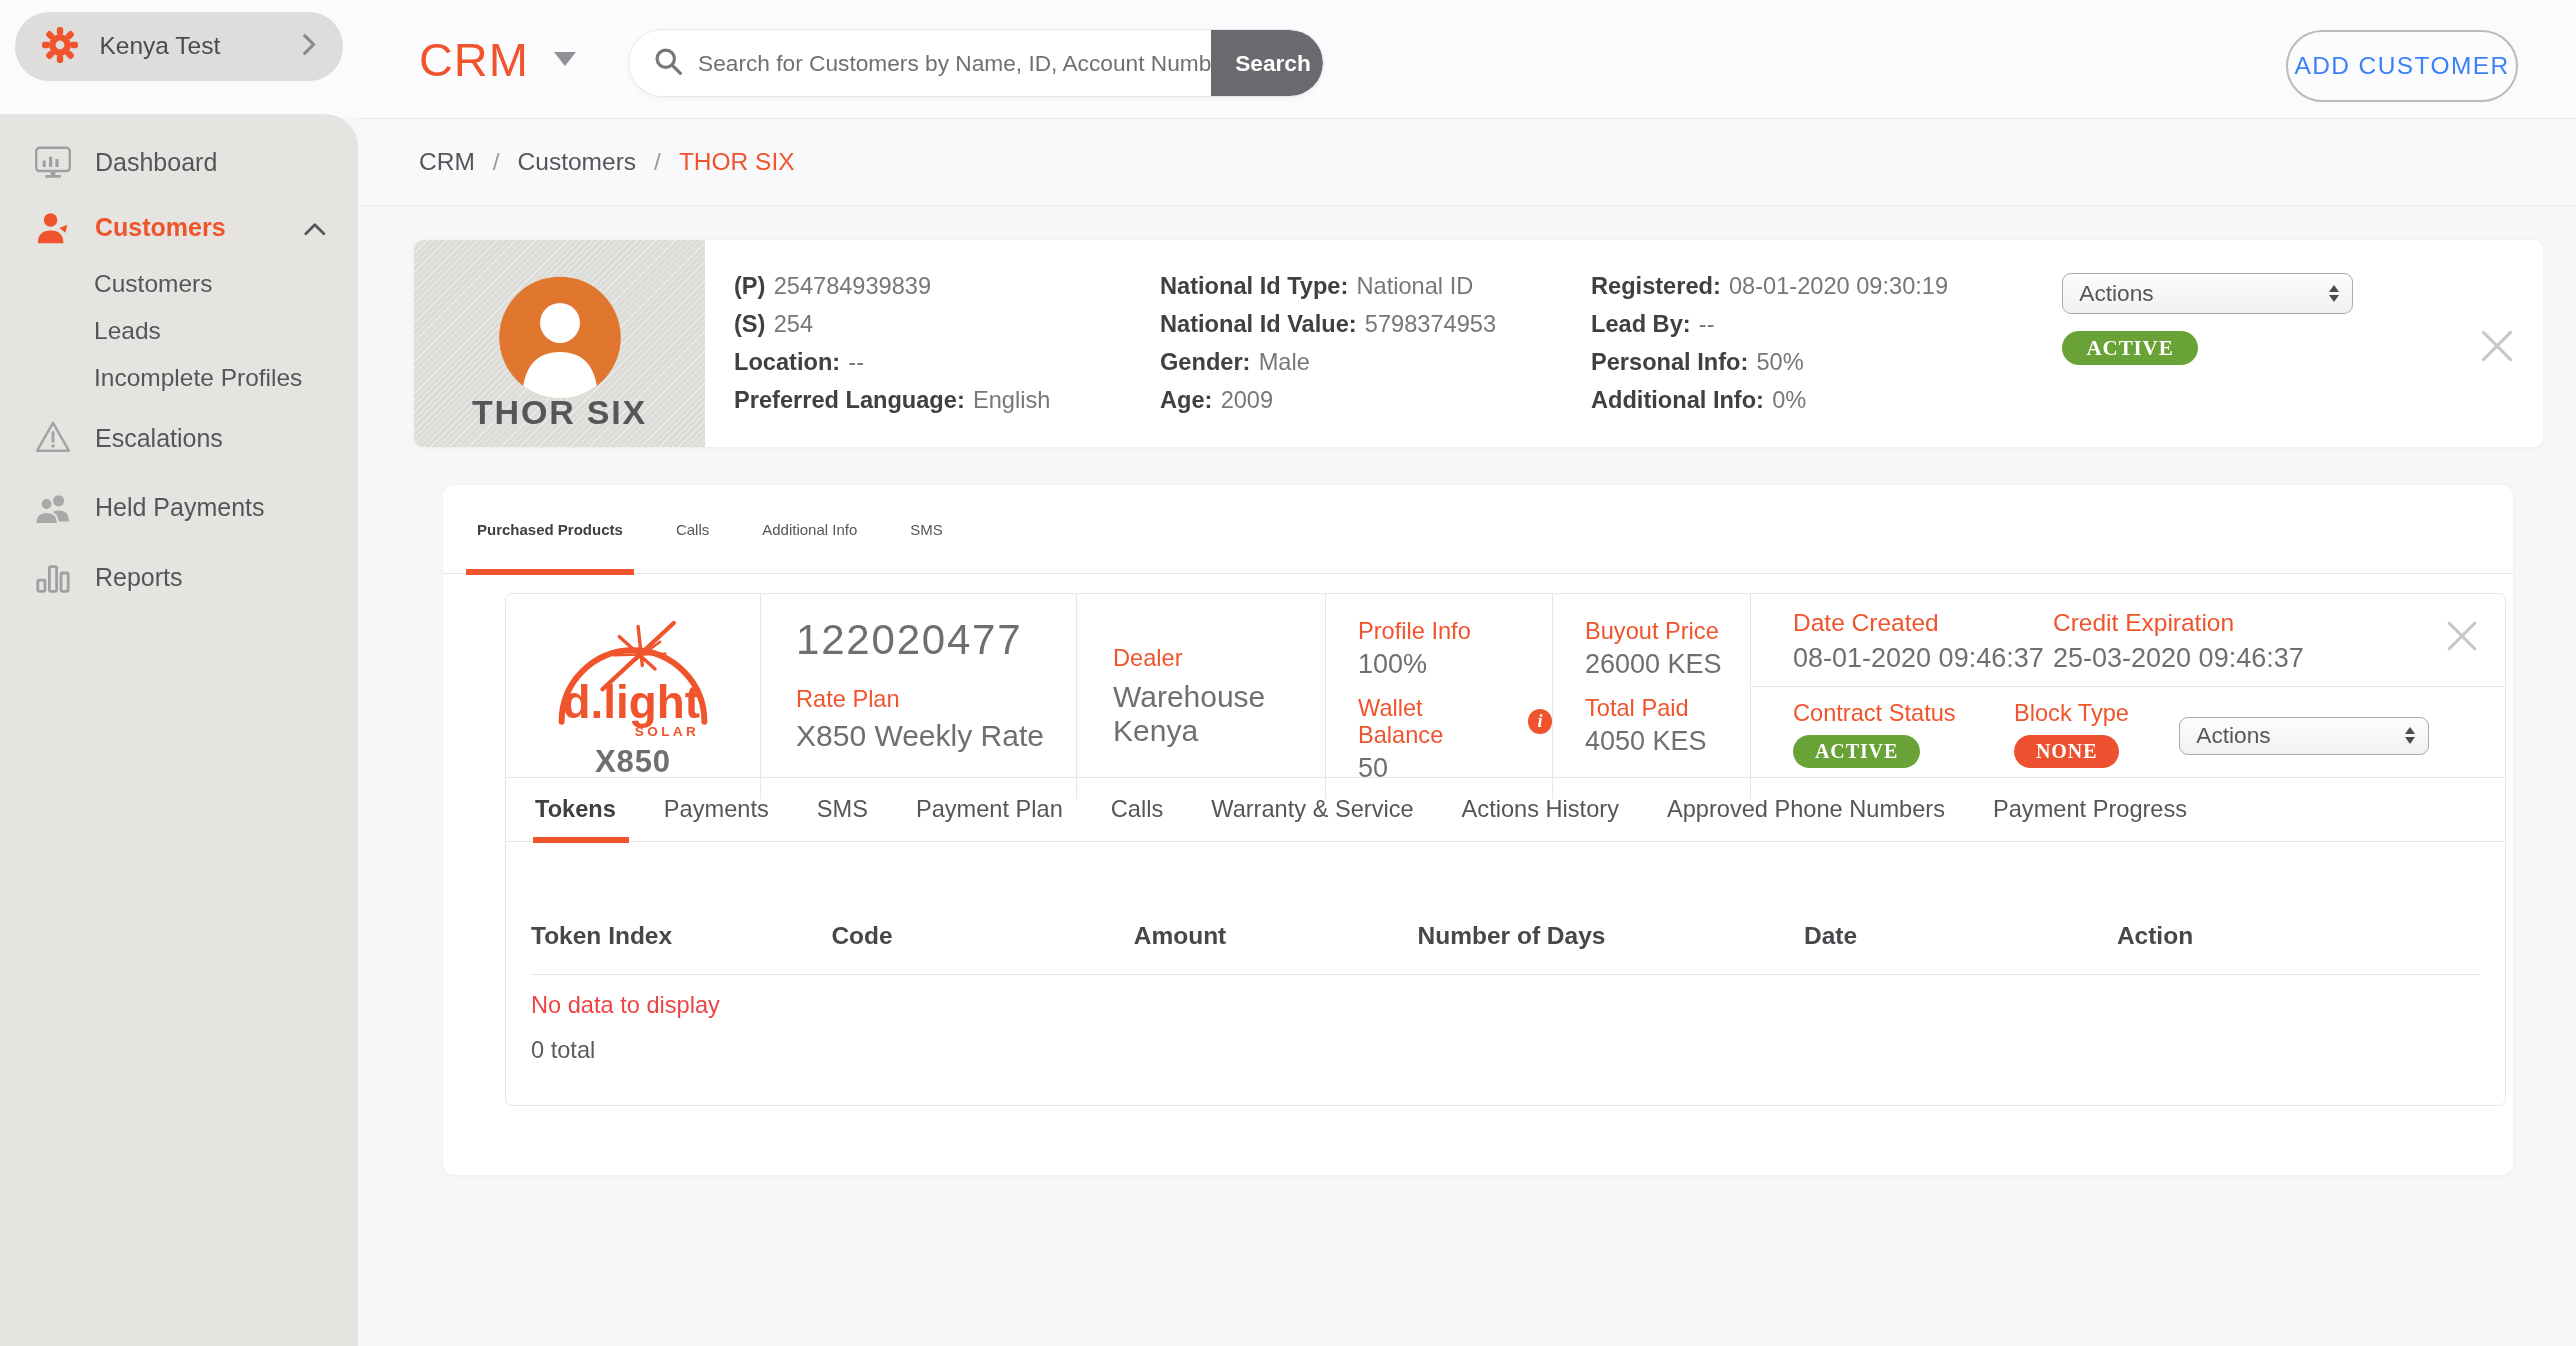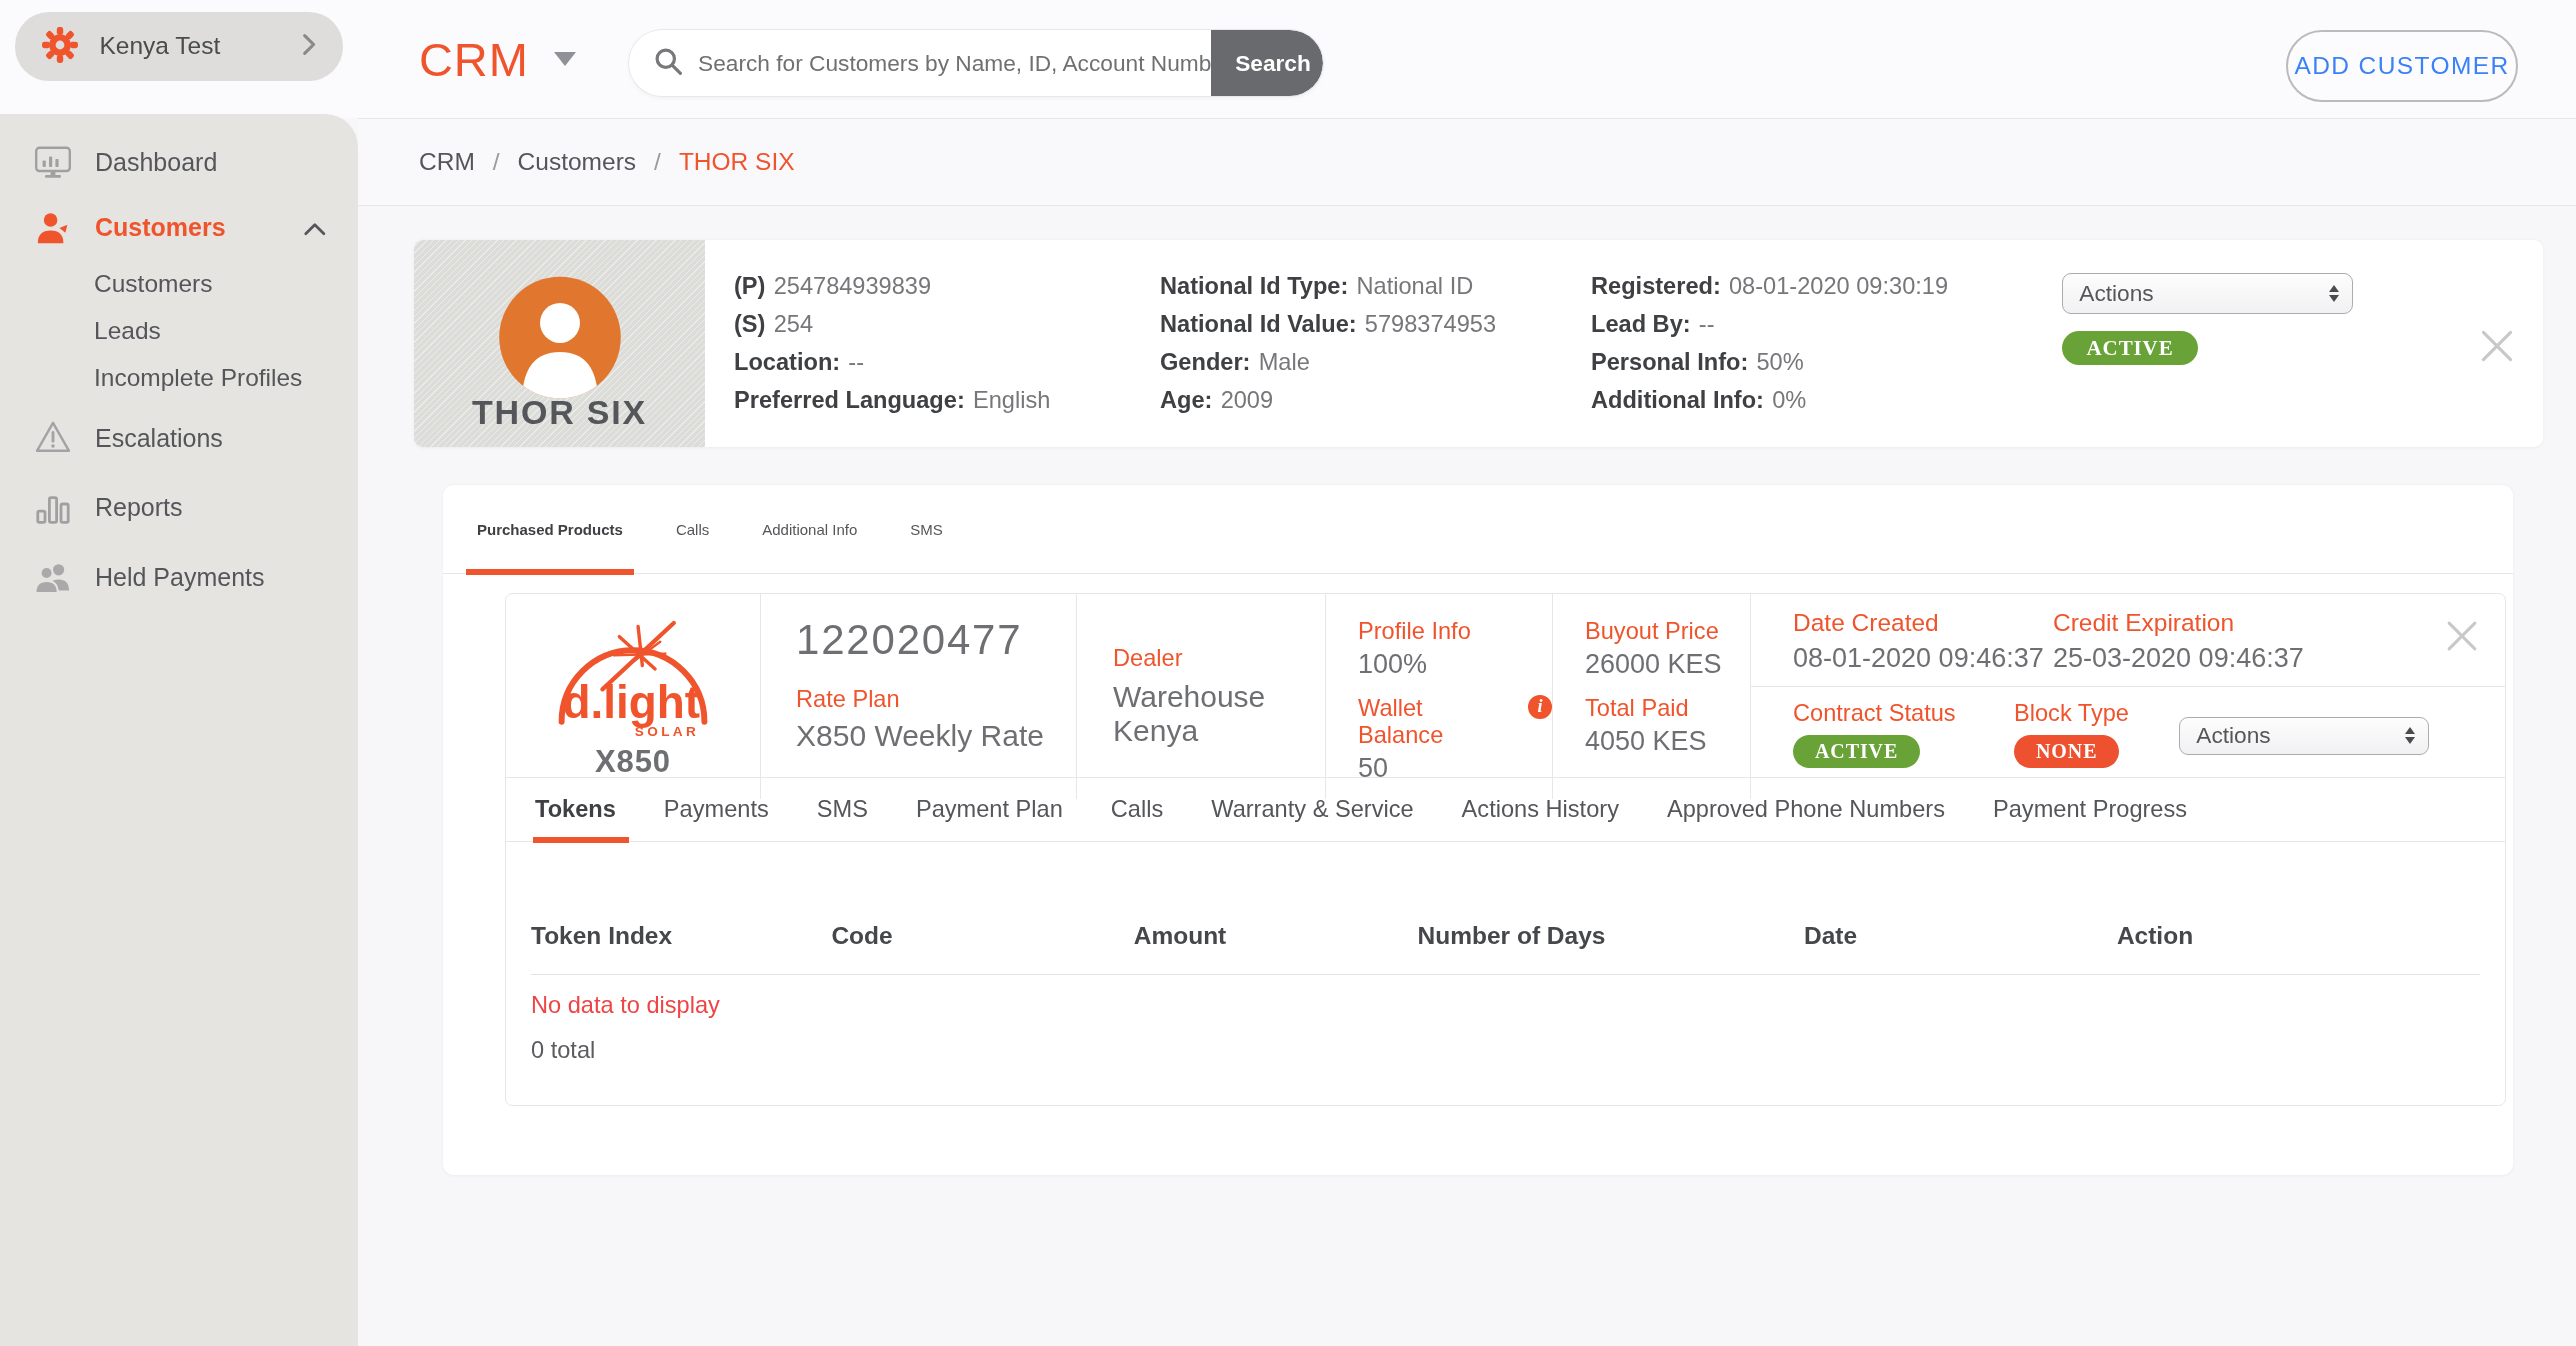--- a/index.html
+++ b/index.html
@@ -146,21 +146,21 @@
   .serial-cell { padding:22px 0 0 35px; }
   .serial-num { font-size:42px; color:#6E6F72; letter-spacing:1.8px; }
   .olabel { font-size:23.6px; color:#F0542C; }
   .oval { font-size:30px; color:#6E6F72; }
   .serial-cell .olabel { margin-top:22px; }
   .serial-cell .oval { margin-top:6.3px; }
   .dealer-cell { justify-content:center; padding-left:36px; }
   .dealer-cell .oval { margin-top:8.2px; }
   .metric-cell { padding:23.6px 0 0 32px; }
   .mval { font-size:27px; color:#6E6F72; margin:4.5px 0 14.5px; }
-  .wallet-row { display:flex; gap:18px; }
+  .wallet-row { display:flex; align-items:center; gap:18px; }
   .info-dot {
     width:24.5px; height:24.5px; border-radius:50%; background:#F0542C; color:#fff;
     display:inline-flex; align-items:center; justify-content:center;
     font-family:"Liberation Serif", serif; font-size:18px; font-weight:700; font-style:italic;
   }
   .right-cell { }
   .r-row1 { height:93px; border-bottom:1.8px solid #E7E7EA; position:relative; padding:14.5px 0 0 42px; display:flex; }
   .r-row2 { flex:1; position:relative; padding:12.7px 0 0 42px; display:flex; }
   .rgroup1 { width:260px; }
   .rgroup .olabel, .rgroup1 .olabel { font-size:24.5px; }
@@ -289,44 +289,44 @@
             <line x1="50" y1="36" x2="50" y2="58" stroke="#A3A3A6" stroke-width="7" stroke-linecap="round"></line>
             <circle cx="50" cy="70" r="4.5" fill="#A3A3A6"></circle>
           </svg>
         </span>
         <span>Escalations</span>
       </div>
 
       <div class="nav-item offset">
         <span class="nav-icon">
           <svg width="40" height="40" viewBox="0 0 100 100">
-            <g fill="none" stroke="#A0A0A3" stroke-width="7">
-              <rect x="12" y="58" width="18" height="28" rx="4"></rect>
-              <rect x="41" y="24" width="18" height="62" rx="4"></rect>
-              <rect x="70" y="40" width="18" height="46" rx="4"></rect>
-            </g>
-          </svg>
-        </span>
-        <span>Reports</span>
-      </div>
-
-      <div class="nav-item offset">
-        <span class="nav-icon">
-          <svg width="40" height="40" viewBox="0 0 100 100">
             <g fill="#A9A9A9">
               <circle cx="64" cy="32" r="14"></circle>
               <path d="M38 84 q0-28 26-28 t26 28 z"></path>
             </g>
             <g fill="#A9A9A9" stroke="#E5E4E1" stroke-width="5">
               <circle cx="34" cy="40" r="15"></circle>
               <path d="M6 90 q0-30 28-30 t28 30 z"></path>
             </g>
           </svg>
         </span>
         <span>Held Payments</span>
+      </div>
+
+      <div class="nav-item offset">
+        <span class="nav-icon">
+          <svg width="40" height="40" viewBox="0 0 100 100">
+            <g fill="none" stroke="#A0A0A3" stroke-width="7">
+              <rect x="12" y="58" width="18" height="28" rx="4"></rect>
+              <rect x="41" y="24" width="18" height="62" rx="4"></rect>
+              <rect x="70" y="40" width="18" height="46" rx="4"></rect>
+            </g>
+          </svg>
+        </span>
+        <span>Reports</span>
       </div>
     </div>
 
   </aside>
 
   <section class="customer-card">
     <div class="avatar-box">
       <svg class="avatar" width="127" height="127" viewBox="0 0 140 140">
         <defs>
             <clipPath id="avclip">

